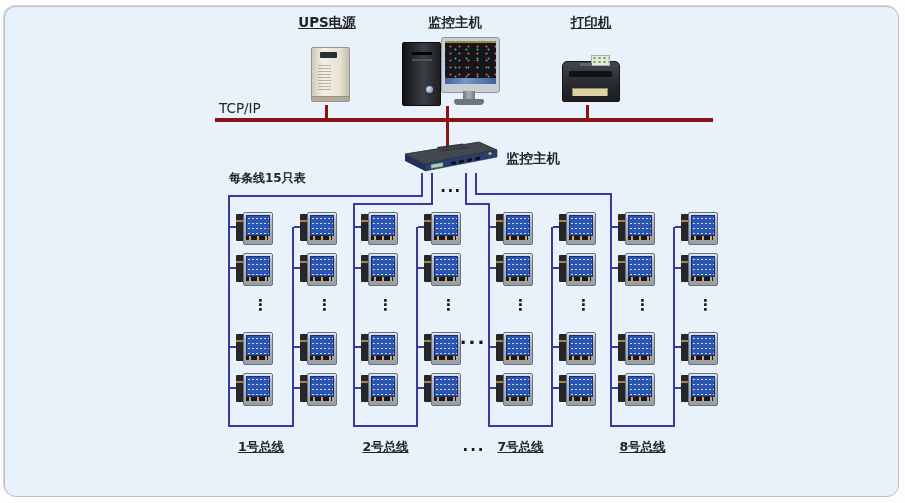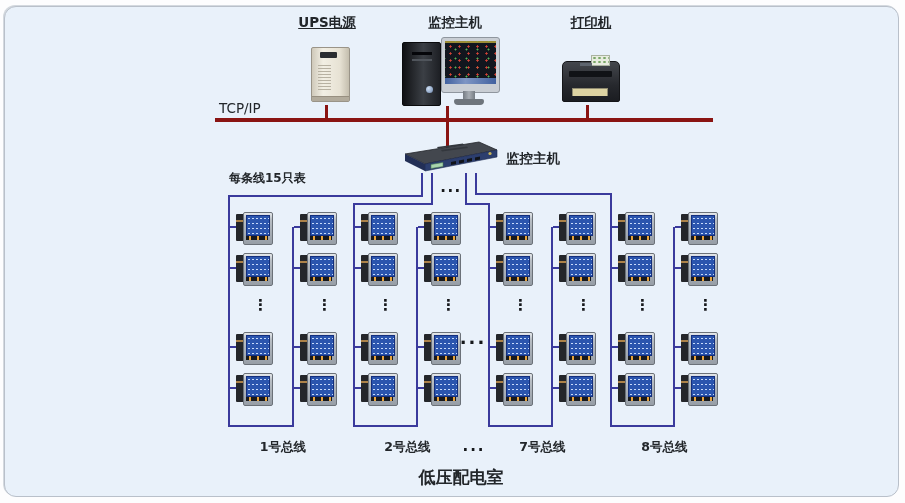--- a/index.html
+++ b/index.html
@@ -72,21 +72,21 @@
     background:linear-gradient(180deg,#e6e9ec,#b9bfc5 20%,#979ea6);
     border:1px solid #6b7178;border-radius:2px;}
   .m-scr{position:absolute;left:10px;top:3px;width:22px;height:19px;
     background-color:#2b55ae;border:1px solid #142f7e;
     background-image:radial-gradient(circle,rgba(208,226,255,.95) 0 .7px,transparent 1.1px);
     background-size:4px 5px;}
   .m-btns{position:absolute;left:10px;top:24px;width:22px;height:4px;background:#17191d;
     background-image:repeating-linear-gradient(90deg,transparent 0 3px,#e8a33d 3px 5px,transparent 5px 8px);}
 
   .vdots{position:absolute;color:#15171a;font-weight:bold;font-size:15px;line-height:1;}
-  .bus-label{position:absolute;width:90px;text-align:right;font-size:12.5px;font-weight:600;color:#22262a;top:439px;}
+  .bus-label{position:absolute;width:90px;text-align:center;font-size:12.5px;font-weight:600;color:#22262a;top:439px;text-decoration:underline;}
 </style>
 </head>
 <body>
 
 <div id="canvas" style="--busline: #3a3a9c; --redline: #8a1412;">
   <div class="panel" style="background: rgb(233, 241, 250);"></div>
 
   <div class="lbl dev-lbl" style="left:292px;top:14px;width:70px;text-decoration:underline;">UPS电源</div>
   <div class="lbl dev-lbl" style="left:419px;top:14px;width:72px;font-family:Liberation Mono, monospace;">监控主机</div>
   <div class="lbl dev-lbl" style="left:556px;top:14px;width:70px;text-decoration:underline;">打印机</div>
@@ -397,14 +397,13 @@
       <div class="meter" style="left: 681px; top: 373px;">
         <div class="m-side"></div>
         <div class="m-front"></div>
         <div class="m-scr"></div>
         <div class="m-btns"></div>
       </div>
       <div class="vdots" style="left: 698px; top: 298px;">⋮</div>
       <div class="bus-label" style="left: 597.5px;">8号总线</div>
     </div>
 
-  <div class="lbl" style="left:381px;top:466px;width:160px;text-align:center;font-size:17px;font-weight:600;">低压配电室</div>
 </div>
 
 </body></html>

